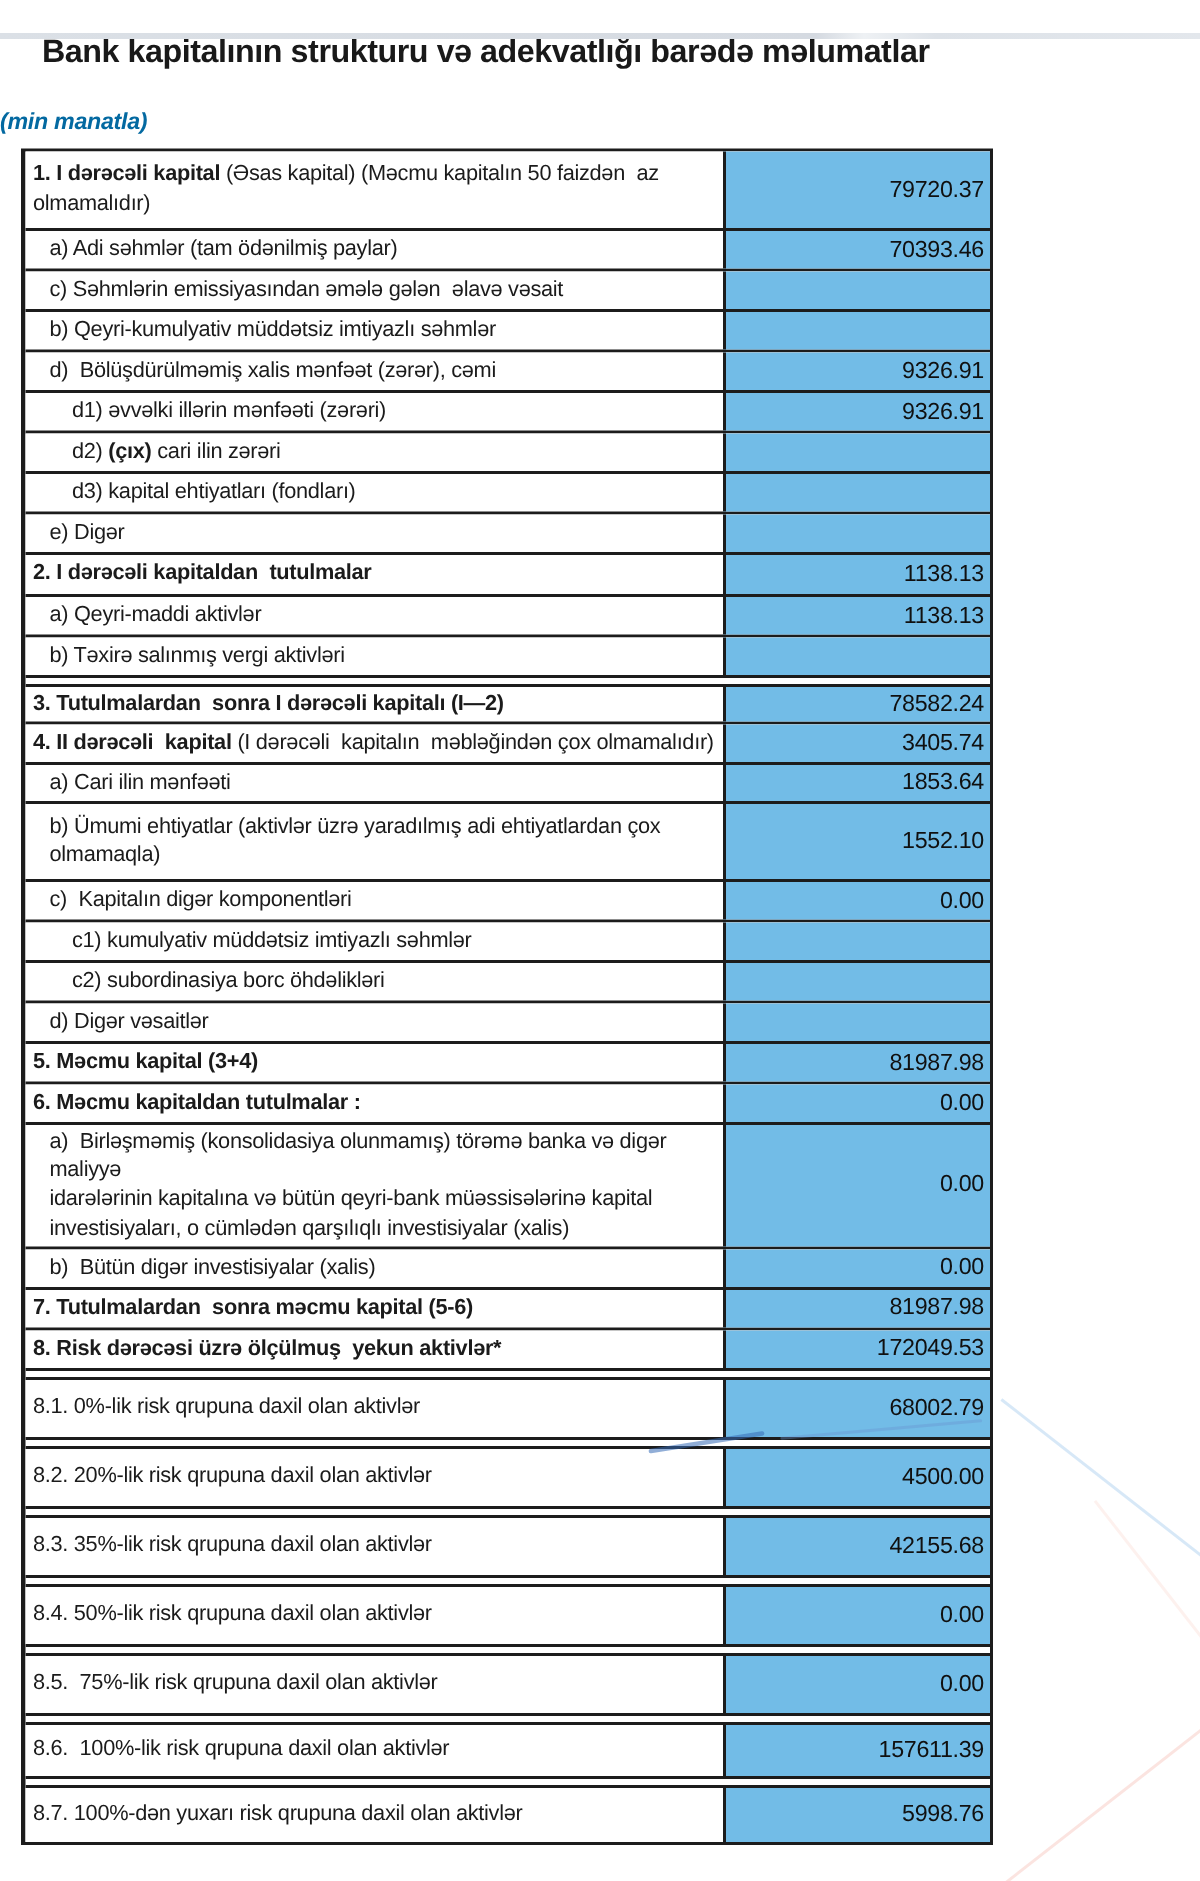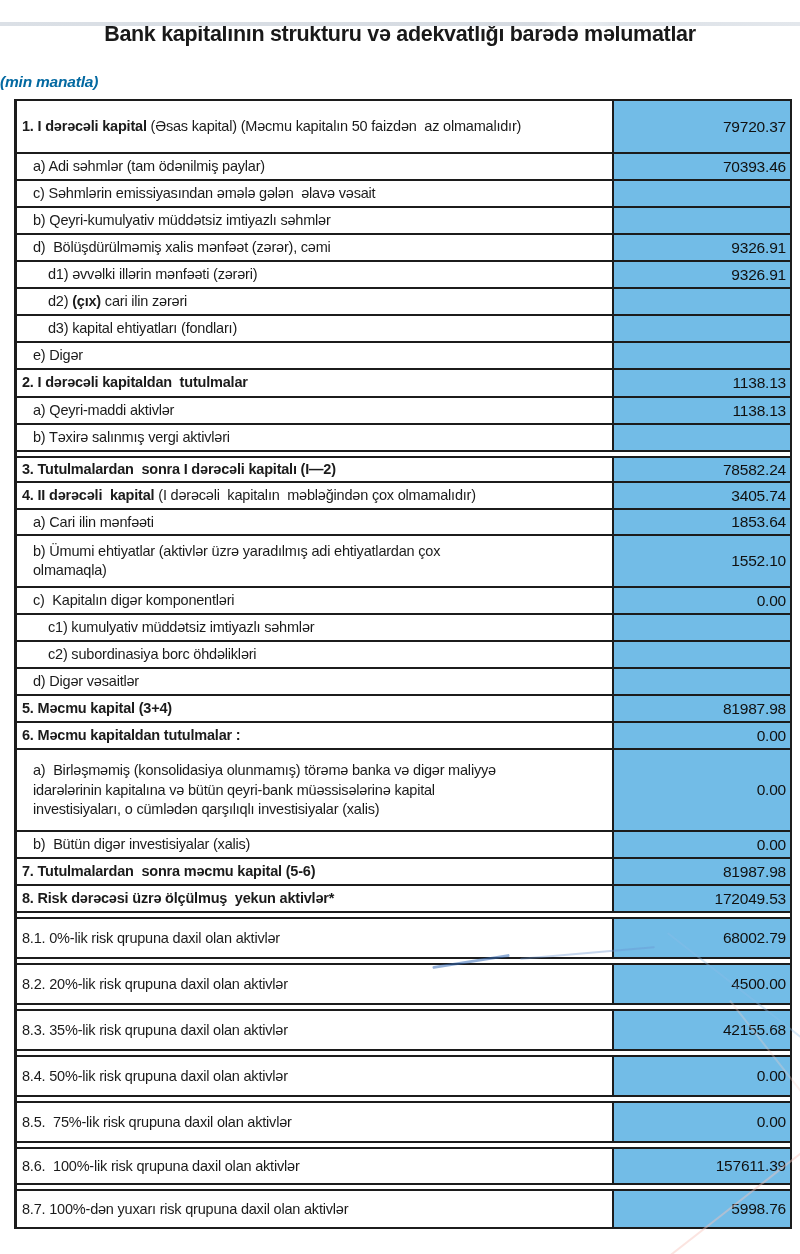--- a/index.html
+++ b/index.html
@@ -10,31 +10,31 @@
     color:#1a1a1a; overflow:hidden;
   }
   .page { position:relative; width:800px; height:1254px; background:#fff; }
 
   .top-strip {
     position:absolute; top:0; left:0; width:100%; height:4px;
     background:linear-gradient(90deg,#dbe0e6 0%,#d5dae1 68%,#eef1f4 72%,#dde2e8 78%,#e3e7ec 100%);
   }
 
   .title {
-    margin:22px 28px 0 28px; text-align:center;
+    margin:22px 28px 0 28px; 
     font-size:21.5px; font-weight:bold; letter-spacing:-0.3px; color:#191919;
   }
 
   .unit-note {
     margin:26px 35px 8px 0; text-align:left;
     font-style:italic; font-weight:bold; font-size:15.5px; letter-spacing:-0.2px; color:#0369a1;
   }
 
   .tbl {
-    position:relative; margin-left:14px; width:778px;
+    position:relative; margin-left:14px; width:648px;
     border:2px solid #1c1c1c; border-left-width:3px; background:#fff;
   }
   .row { display:flex; align-items:stretch; border-bottom:2px solid #1c1c1c; background:#fff; }
   .row:last-child { border-bottom:0; }
   .row.sep { margin-top:4px; border-top:2px solid #1c1c1c; }
 
   .lab {
     flex:1 1 auto; display:flex; align-items:center;
     padding:2px 6px 2px 5px; font-size:14.5px; letter-spacing:-0.2px;
     line-height:1.32; white-space:pre-wrap; color:#1b1b1b;

